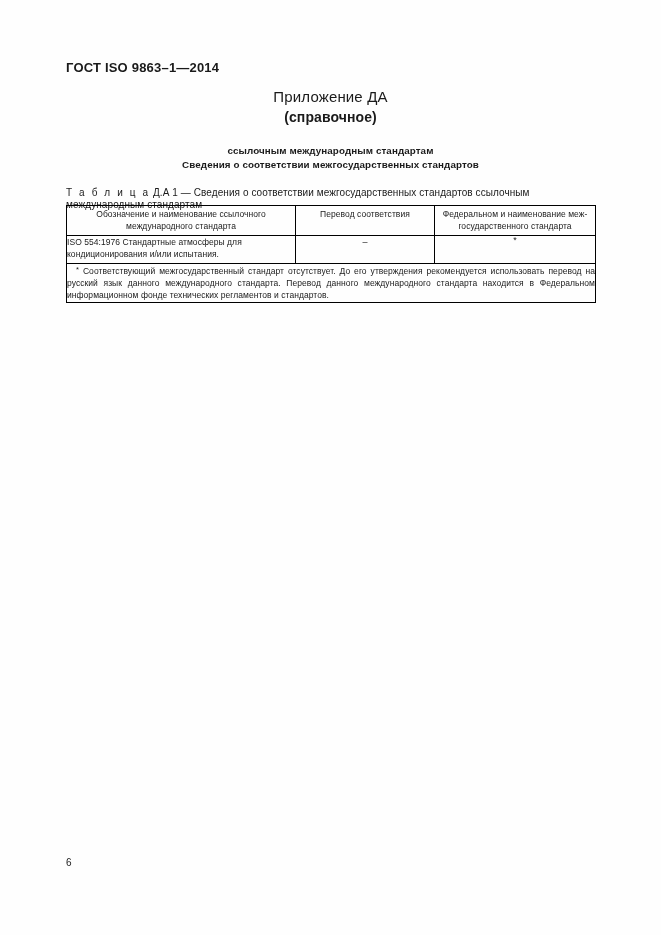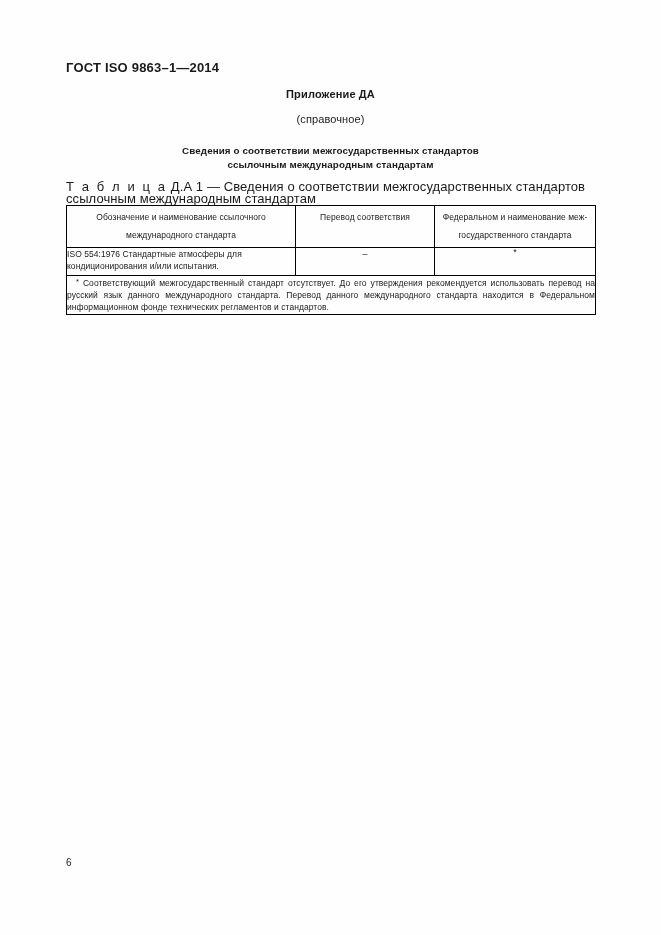--- a/index.html
+++ b/index.html
@@ -35,29 +35,29 @@
 
   
   .annex-block {
     position: absolute;
     left: 0;
     right: 0;
     top: 88px;
     text-align: center;
   }
   .annex-title {
-    font-size: 11px;
-    font-weight: bold;
+    font-size: 15px;
+    font-weight: normal;
     letter-spacing: 0.15px;
     margin: 0;
   }
   .annex-sub {
-    font-size: 11px;
-    font-weight: normal;
-    margin: 13px 0 0 0;
+    font-size: 14px;
+    font-weight: bold;
+    margin: 4px 0 0 0;
     letter-spacing: 0.1px;
   }
 
   
   .section-title {
     position: absolute;
     left: 0;
     right: 0;
     top: 144px;
     text-align: center;
@@ -66,22 +66,22 @@
     line-height: 13.5px;
     letter-spacing: 0.1px;
   }
   .section-title span { display: block; }
 
   
   .table-caption {
     position: absolute;
     left: 66px;
     width: 529px;
-    top: 181px;
-    font-size: 13px;
+    top: 187px;
+    font-size: 10px;
     line-height: 11.6px;
     letter-spacing: 0.08px;
     text-align: left;
   }
   .caption-word {
     letter-spacing: 2.1px;
   }
 
   
   .std-table {
@@ -96,21 +96,21 @@
   }
   .std-table td, .std-table th {
     border: 1px solid #000000;
     padding: 0;
     vertical-align: top;
     font-weight: normal;
   }
   .std-table thead th {
     border-bottom: 1.6px solid #000;
     text-align: center;
-    line-height: 18px;
+    line-height: 12px;
     padding: 2px 3px 3px 3px;
     margin-top: 31px;
   }
   .col-a { width: 229px; }
   .col-b { width: 139px; }
   .col-c { width: 161px; }
 
   .cell-left {
     text-align: left;
     padding: 2px 4px 3px 5px;
@@ -164,22 +164,22 @@
 <div class="page">
 
   <div class="doc-header">ГОСТ ISO 9863–1—2014</div>
 
   <div class="annex-block">
     <p class="annex-title">Приложение ДА</p>
     <p class="annex-sub">(справочное)</p>
   </div>
 
   <div class="section-title">
+    <span>ссылочным международным стандартам</span>
     <span>Сведения о соответствии межгосударственных стандартов</span>
-    <span>ссылочным международным стандартам</span>
   </div>
 
   <div class="table-caption"><span class="caption-word">Т а б л и ц а</span><span>&nbsp;</span><span>Д.А 1</span><span>&nbsp;</span><span>—</span><span>&nbsp;</span><span>Сведения о соответствии межгосударственных стандартов ссылочным международным стандартам</span></div>
 
   <table class="std-table">
     <colgroup>
       <col class="col-a">
       <col class="col-b">
       <col class="col-c">
     </colgroup>

